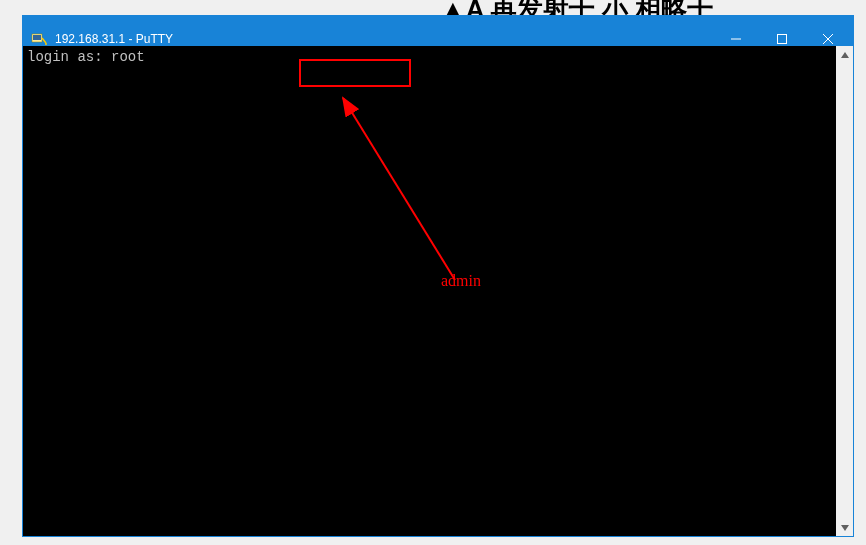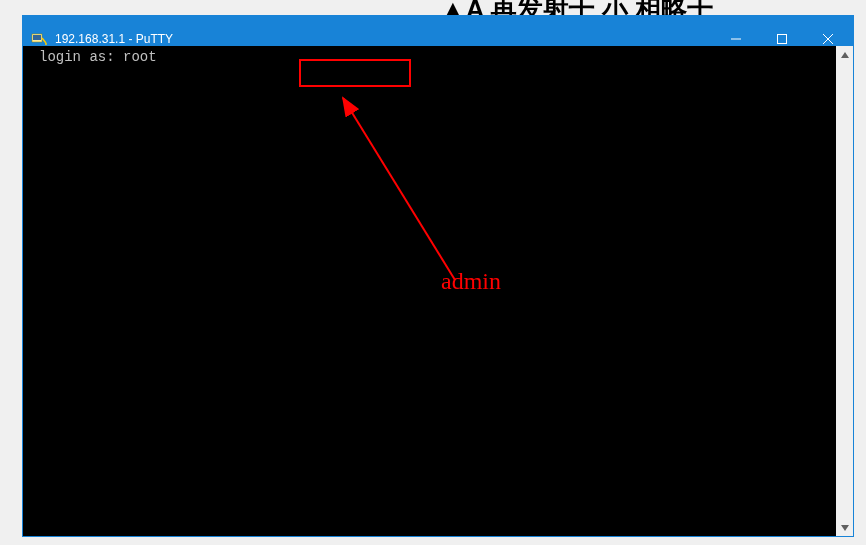--- a/index.html
+++ b/index.html
@@ -77,21 +77,21 @@
       height: 10px;
     }
     .terminal-area {
       flex: 1;
       position: relative;
       display: flex;
     }
     .terminal {
       flex: 1;
       background: #000;
-      padding: 2px 16px;
+      padding: 2px 4px;
       font-family: "Courier New", monospace;
       font-size: 14px;
       line-height: 18px;
       color: #c0c0c0;
       position: relative;
     }
     .term-line {
       white-space: pre;
     }
     .cursor {
@@ -127,21 +127,21 @@
       pointer-events: none;
     }
     .annotation-arrow {
       position: absolute;
       pointer-events: none;
     }
     .annotation-text {
       position: absolute;
       color: #ff0000;
       font-family: "SimSun", serif;
-      font-size: 24px;
+      font-size: 16px;
       pointer-events: none;
     }
   </style>
 </head>
 <body>
 
 <div class="background-text">▲A  再发射十 小  相略十</div>
 
 <div class="window">
   <div class="titlebar">

